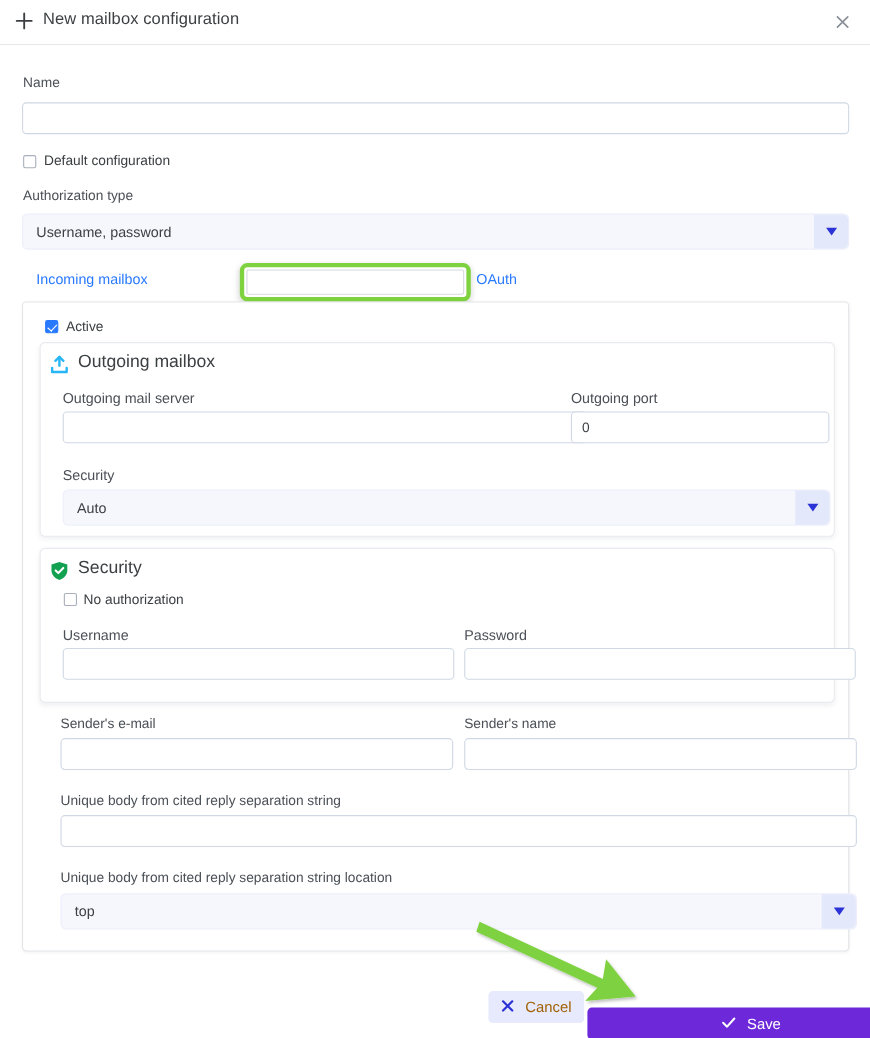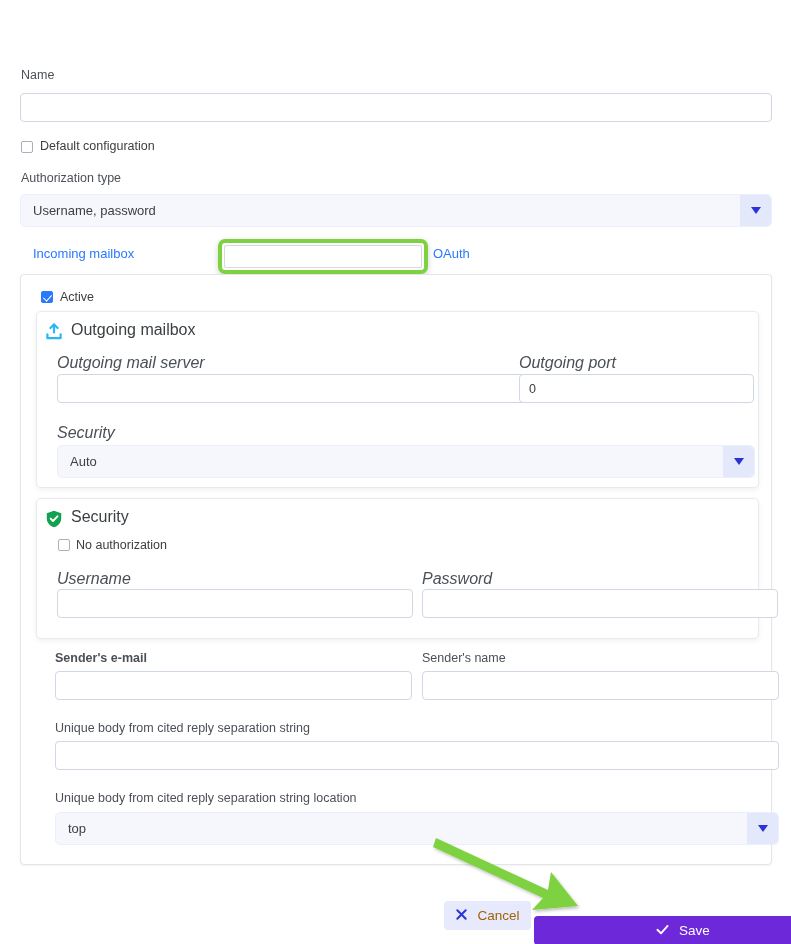--- a/index.html
+++ b/index.html
@@ -188,42 +188,42 @@
     left: 34px; top: 9px;
     font-size: 16px;
     color: #3c4043;
   }
   .card-icon {
     position: absolute;
     left: 7px; top: 10px;
     width: 20px; height: 20px;
   }
 
-  .f-label { position: absolute; font-size: 16px; color: #4b5057; font-style: italic; }
+  .f-label { position: absolute; font-size: 13px; color: #4b5057; }
   .f-input-wrap { position: absolute; }
 
   
   .og-srv-label { left: 20px; top: 42px; }
   .og-srv-input { left: 20px; top: 62px; width: 477px; }
   .og-port-label{ left: 482px; top: 42px; }
   .og-port-input{ left: 482px; top: 62px; width: 235px; }
   .og-sec-label { left: 20px; top: 112px; }
   .og-sec-select{ position: absolute; left: 20px; top: 133px; width: 698px; }
 
   
   .sec-noauth-row { position: absolute; left: 21px; top: 39px; display: flex; align-items: center; gap: 6px; }
   .sec-user-label { left: 20px; top: 71px; }
   .sec-user-input { left: 20px; top: 90px; width: 356px; }
   .sec-pass-label { left: 385px; top: 71px; }
   .sec-pass-input { left: 385px; top: 90px; width: 356px; }
 
   
   .pl-label { position: absolute; font-size: 12.5px; color: #4b5057; }
   .pl-input { position: absolute; }
-  .sender-email-label { left: 34px; top: 376px; font-weight: bold; }
+  .sender-email-label { left: 34px; top: 376px; }
   .sender-email-input { left: 34px; top: 396px; width: 357px; }
   .sender-name-label  { left: 401px; top: 376px; }
   .sender-name-input  { left: 401px; top: 396px; width: 357px; }
   .uniq-label         { left: 34px; top: 446px; }
   .uniq-input         { left: 34px; top: 466px; width: 724px; }
   .uniqloc-label      { left: 34px; top: 516px; }
   .uniqloc-select     { position: absolute; left: 34px; top: 537px; width: 724px; }
 
   
   .footer {
@@ -265,20 +265,33 @@
     left: 420px; top: 830px;
     width: 200px; height: 100px;
     pointer-events: none;
   }
 </style>
 </head>
 <body>
 
 <div class="page">
 
+  <div class="titlebar">
+    <span class="plus-icon">
+      <svg width="22" height="22" viewBox="0 0 22 22" fill="none">
+        <path d="M11 4.2 V17.8 M4.2 11 H17.8" stroke="#3c4043" stroke-width="1.7" stroke-linecap="round"></path>
+      </svg>
+    </span>
+    <span class="title-text">New mailbox configuration</span>
+    <span class="close-icon">
+      <svg width="22" height="22" viewBox="0 0 22 22" fill="none">
+        <path d="M6.3 6.3 L15.7 15.7 M15.7 6.3 L6.3 15.7" stroke="#8a8f98" stroke-width="1.5" stroke-linecap="round"></path>
+      </svg>
+    </span>
+  </div>
 
   <div class="fld-label name-label">Name</div>
   <div class="name-input-wrap">
     <input class="txt-input" type="text" value="" style="">
   </div>
 
   <div class="default-cb-row">
     <span class="cb"></span>
     <span class="cb-label">Default configuration</span>
   </div>

